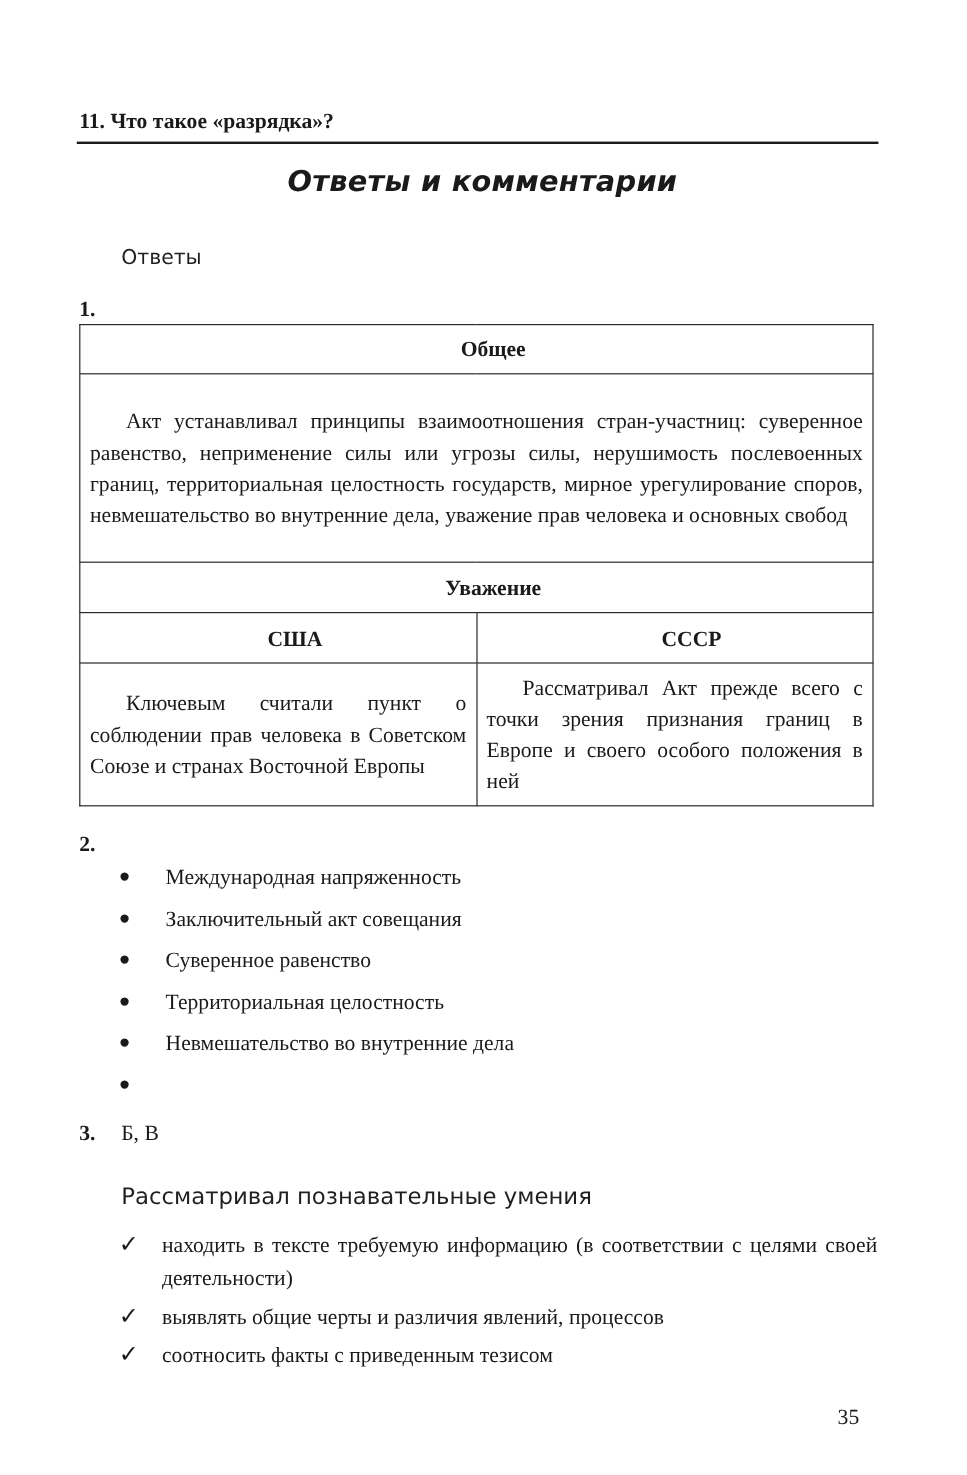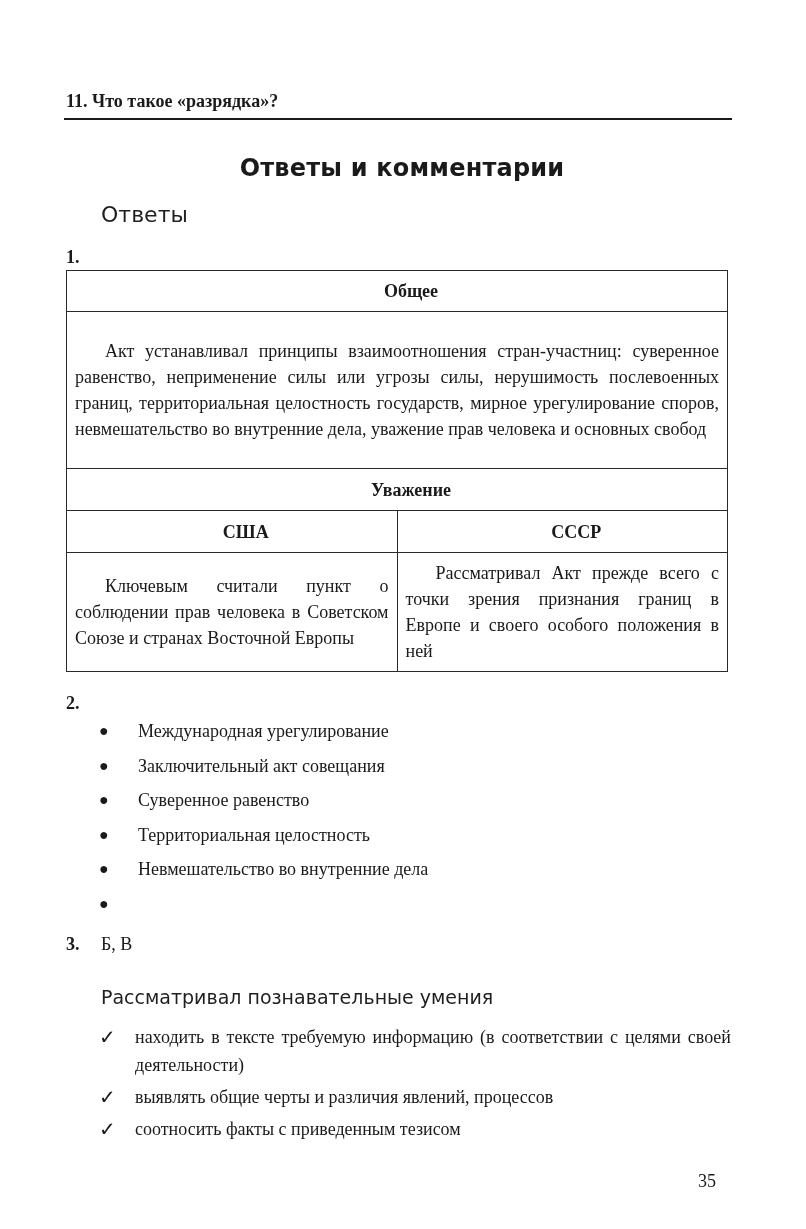--- a/index.html
+++ b/index.html
@@ -9,28 +9,28 @@
       font-family: "Liberation Serif", "DejaVu Serif", serif;
     }
     .running-head {
       position: absolute; left: 66px; top: 90px; width: 664px;
       text-align: left; font-weight: bold; font-size: 18px; line-height: 22px;
     }
     .head-rule {
       position: absolute; left: 64px; top: 118px; width: 668px; height: 2px; background: #1a1a1a;
     }
     .section-title {
-      position: absolute; left: 0; top: 153px; width: 804px; text-align: center;
+      position: absolute; left: 0; top: 136px; width: 804px; text-align: center;
       font-family: "DejaVu Sans", "Liberation Sans", sans-serif; font-weight: bold;
-      font-size: 24px; line-height: 30px; letter-spacing: 0.2px;
+      font-size: 24px; line-height: 30px; letter-spacing: 0.2px; font-style: italic;
     }
     .sub-title {
       position: absolute; left: 101px; top: 202px;
       font-family: "DejaVu Sans", "Liberation Sans", sans-serif;
-      font-size: 22px; line-height: 26px; color: #1f1f1f;
+      font-size: 17px; line-height: 26px; color: #1f1f1f;
     }
     .qnum {
       position: absolute; font-weight: bold; font-size: 18px; line-height: 22px;
     }
     .q1 { left: 66px; top: 246px; }
     .q2 { left: 66px; top: 692px; }
     .q3 { left: 66px; top: 933px; }
     .q3-answer { position: absolute; left: 101px; top: 933px; font-size: 18px; line-height: 22px; }
 
     table.compare {
@@ -107,21 +107,21 @@
     <td class="indent">Ключевым считали пункт о соблюдении прав человека в Советском Союзе и странах Восточной Европы</td>
     <td class="indent">Рассматривал Акт прежде всего с точки зрения признания границ в Европе и своего особого положения в ней</td>
   </tr>
 </tbody>
   </table>
 
 <div class="qnum q2">2.</div>
 <ul class="terms">
   <li>
       <span class="bullet">●</span>
-      <span>Международная урегулирование</span>
+      <span>Международная напряженность</span>
     </li>
   <li>
       <span class="bullet">●</span>
       <span>Заключительный акт совещания</span>
     </li>
   <li>
       <span class="bullet">●</span>
       <span>Суверенное равенство</span>
     </li>
   <li>

